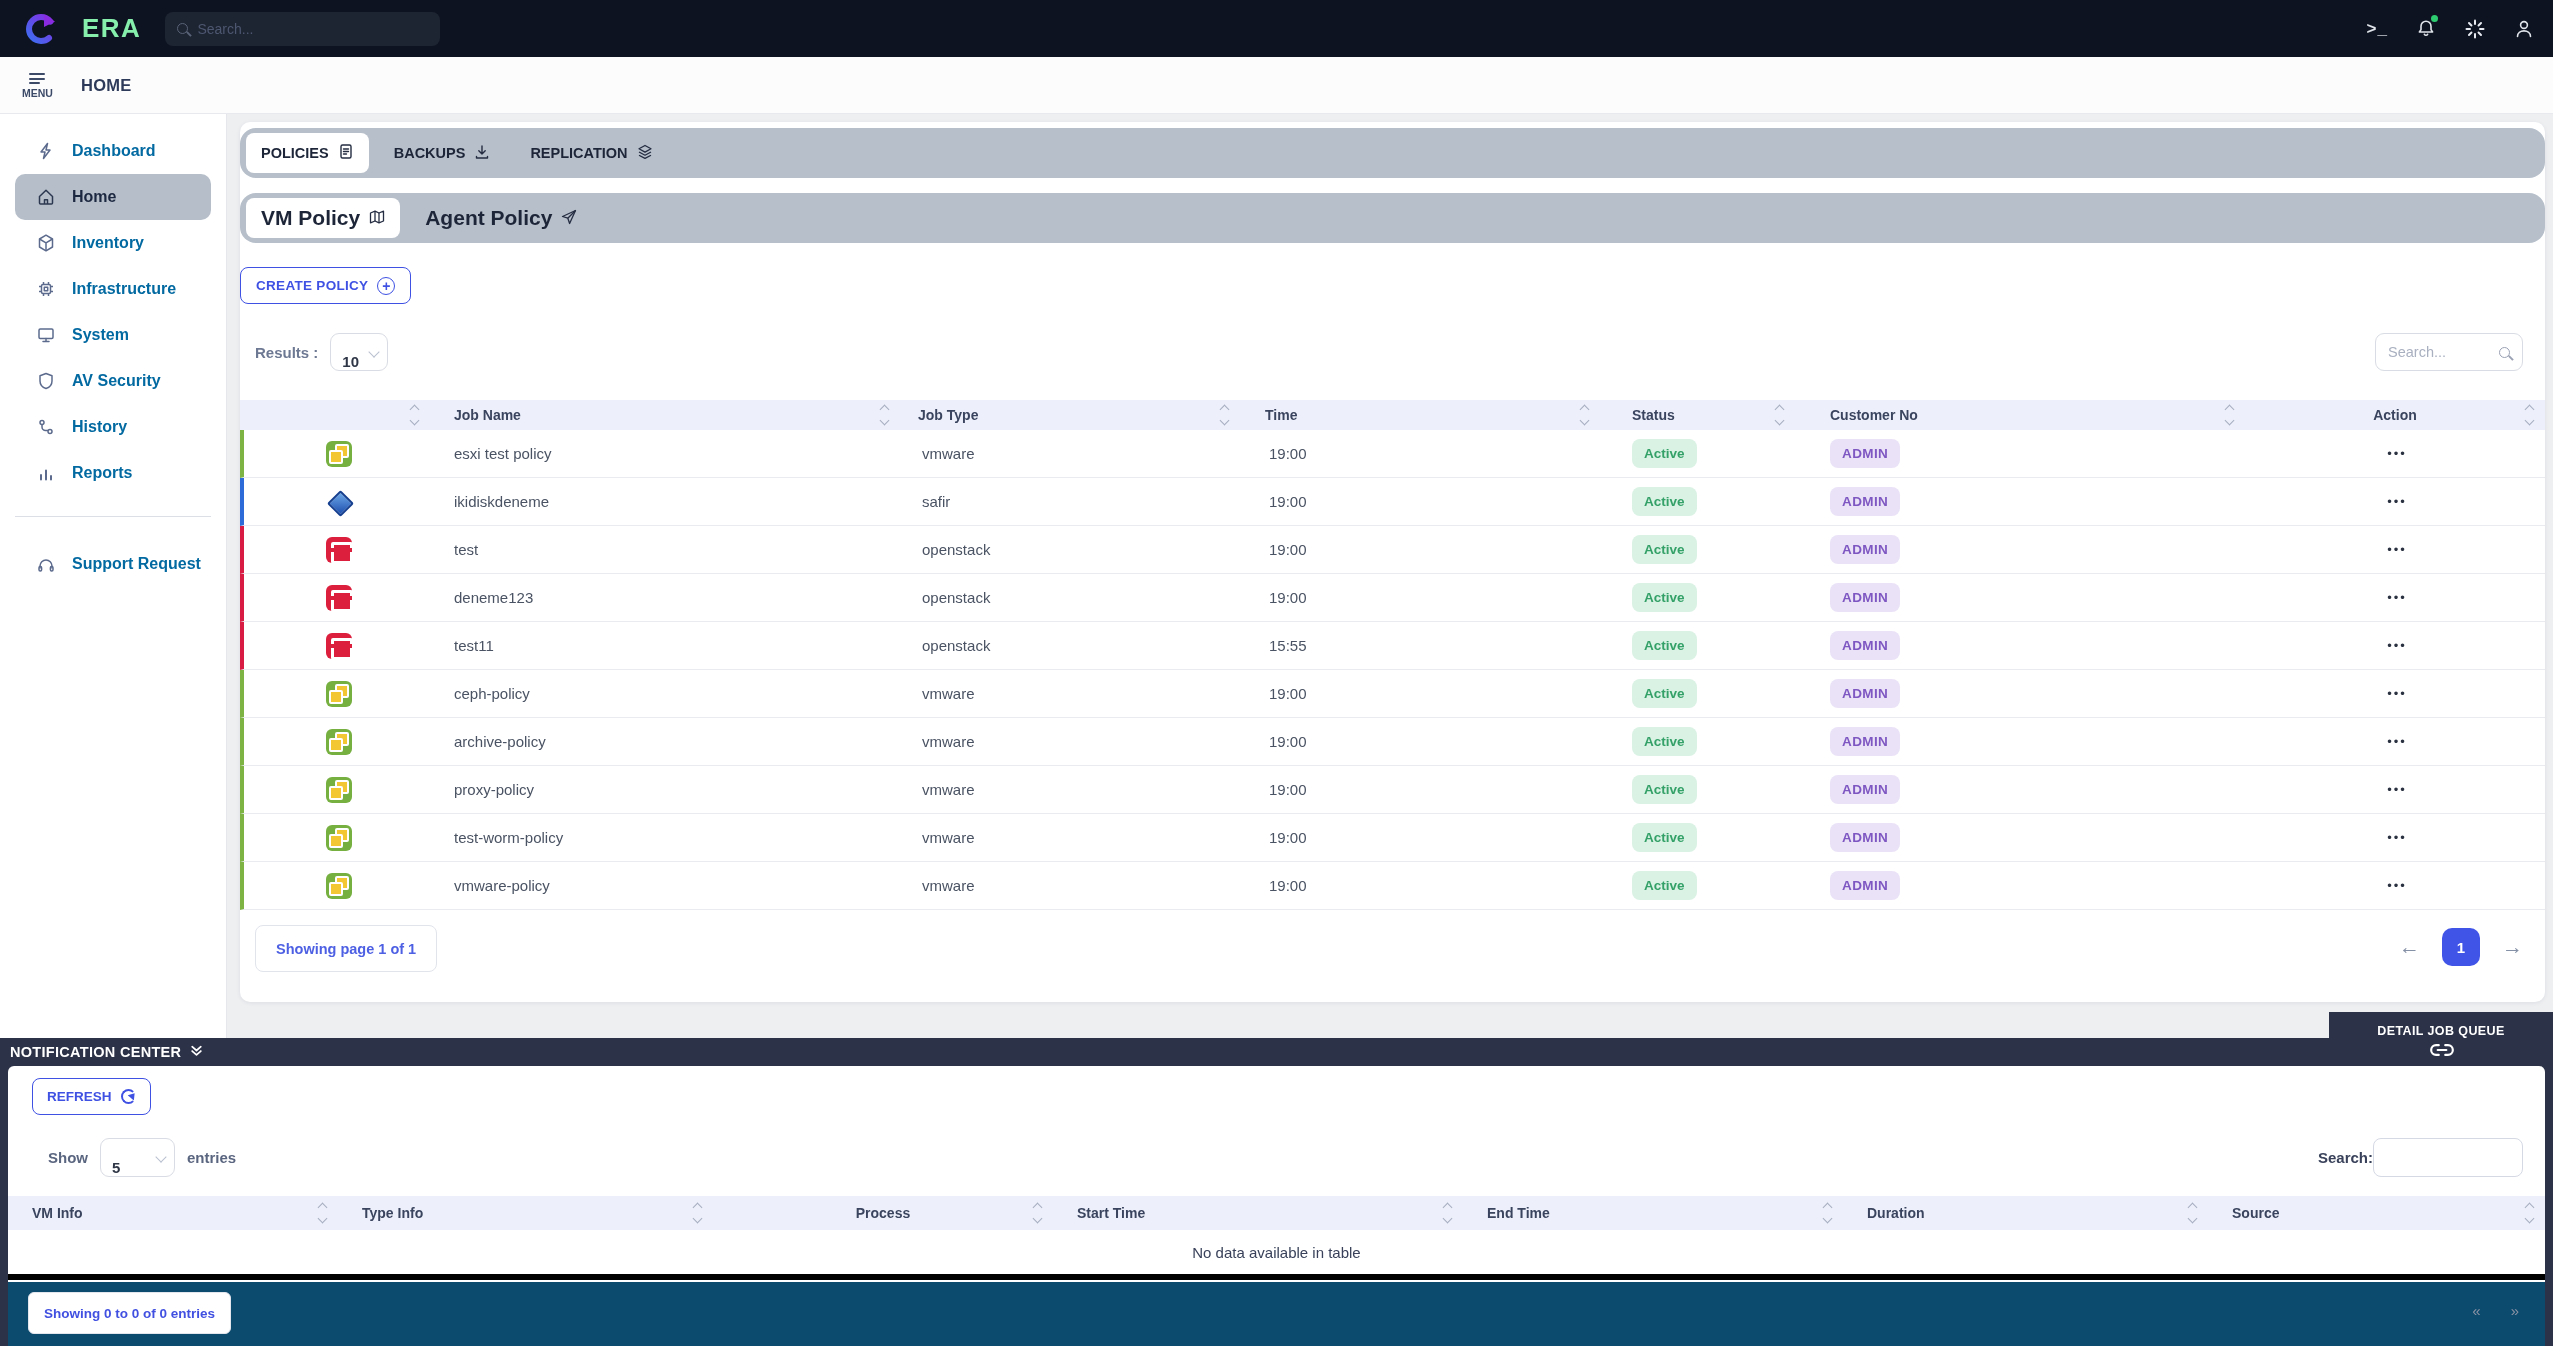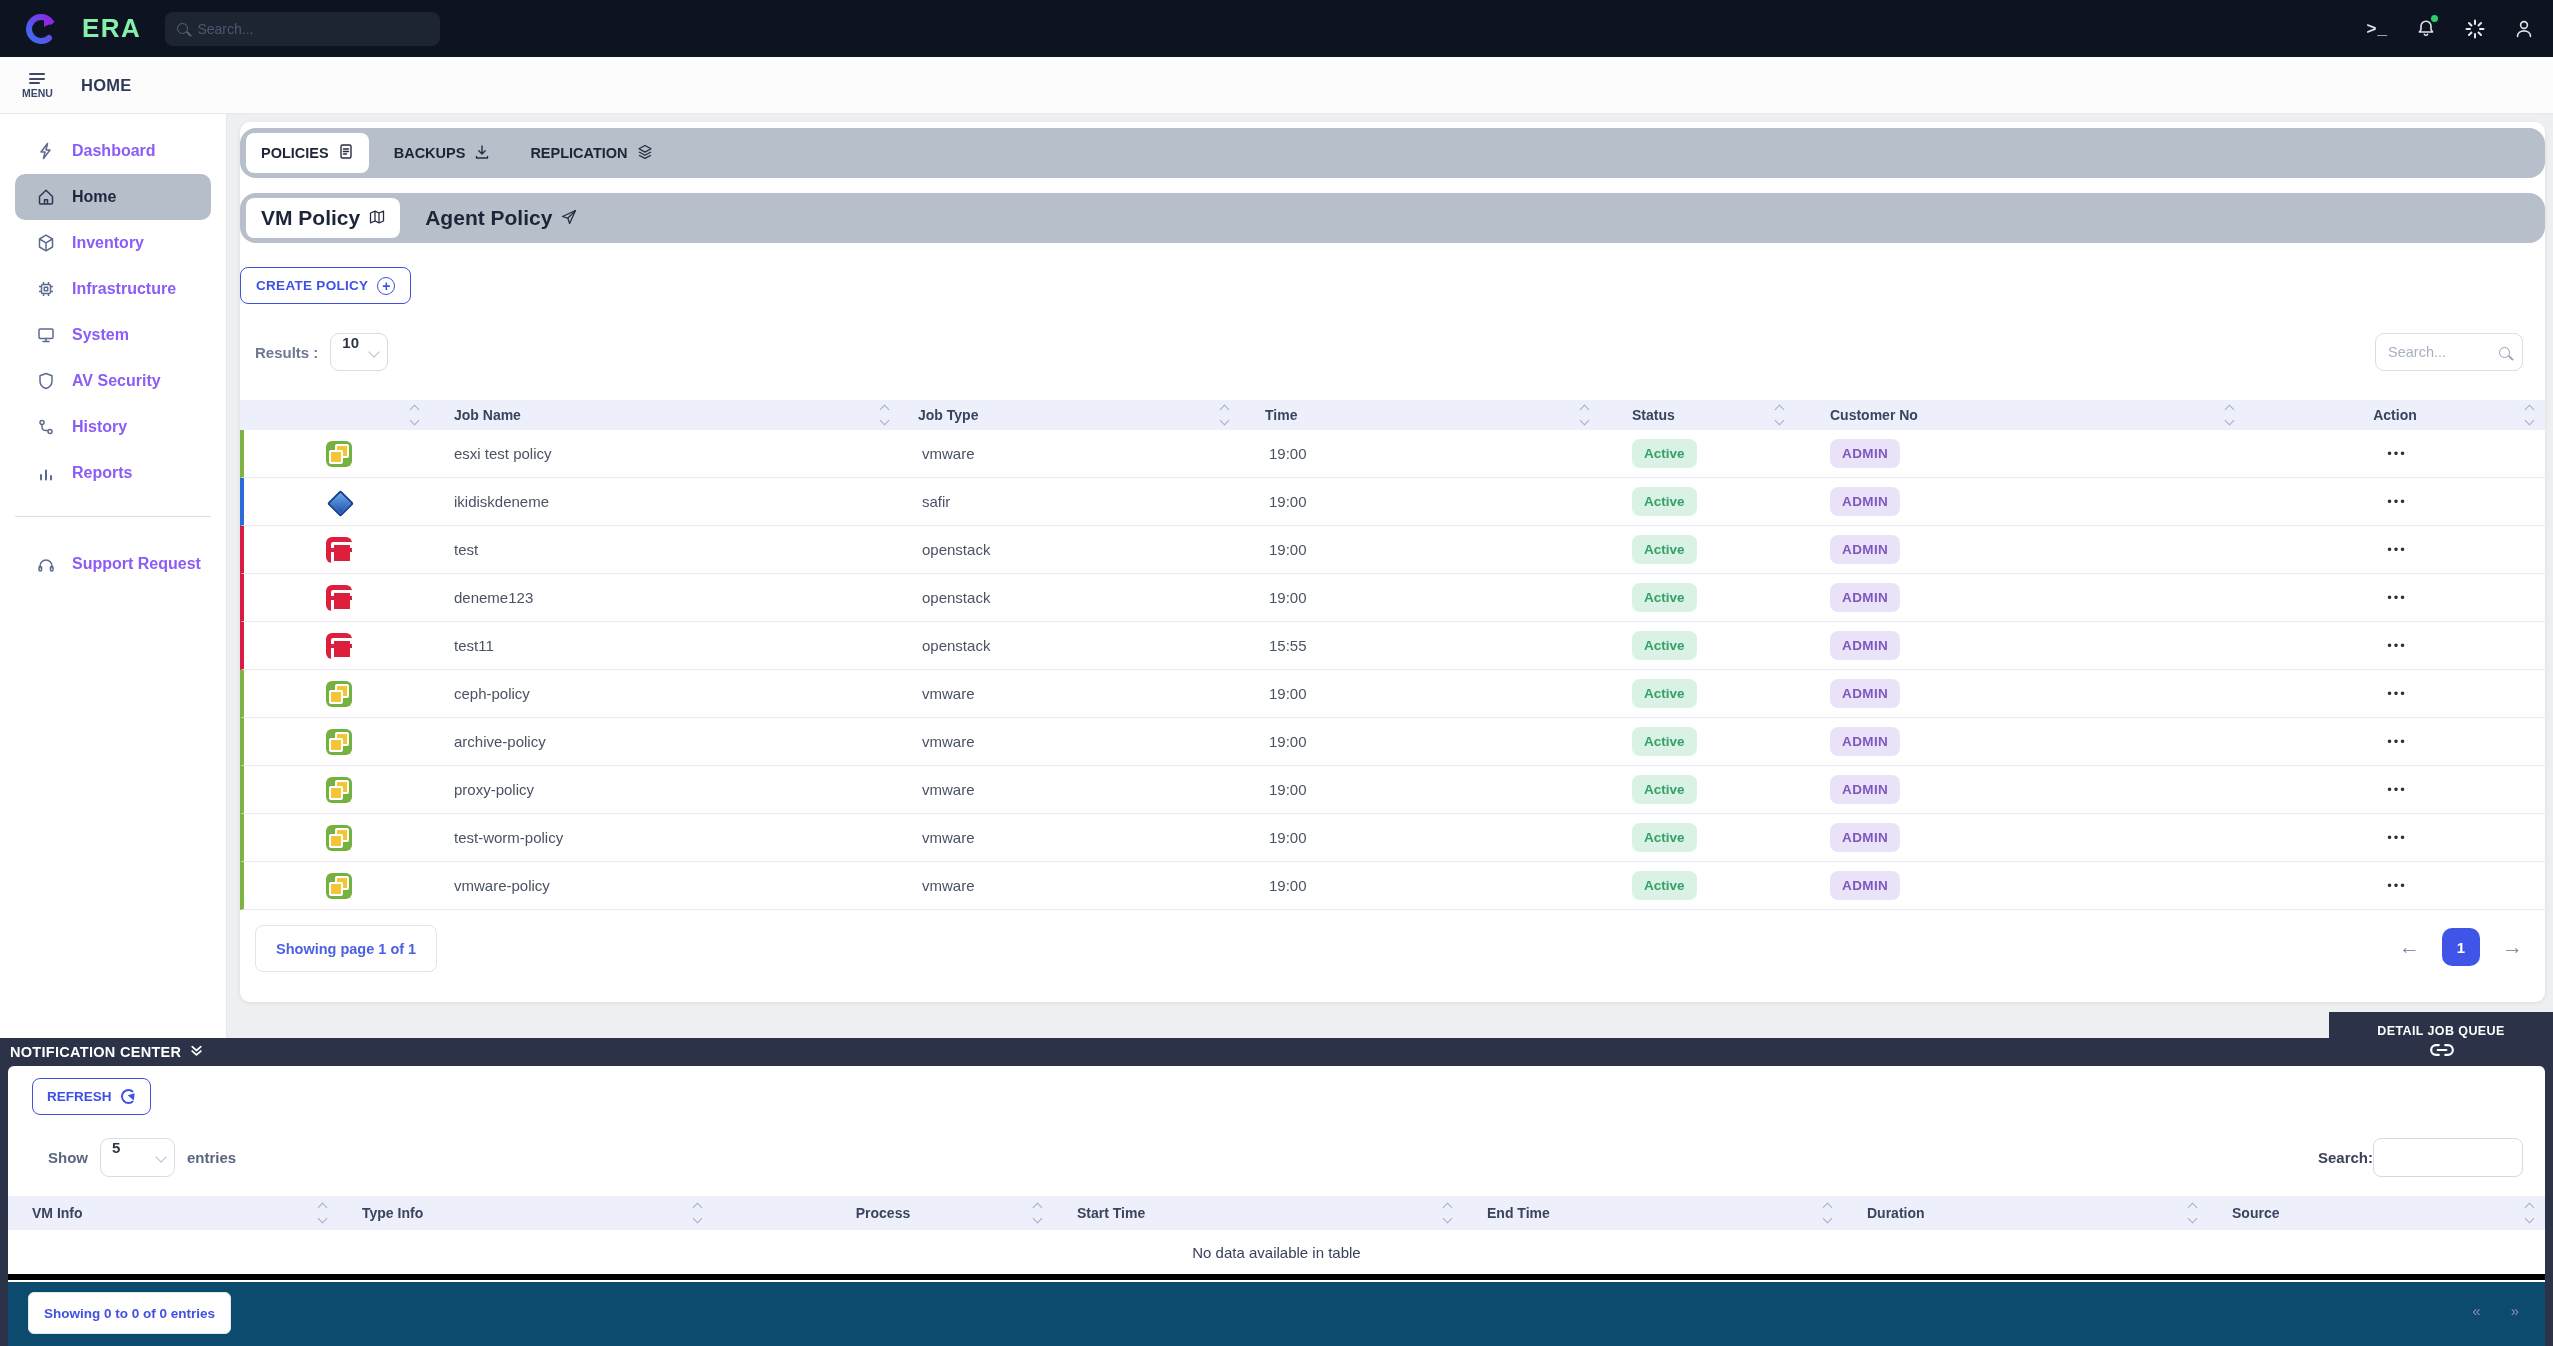--- a/index.html
+++ b/index.html
@@ -25,42 +25,42 @@
   
   .menubar{position:absolute;top:57px;left:0;width:2553px;height:57px;background:#fcfcfd;border-bottom:1px solid #e7e9ee;display:flex;align-items:center;z-index:4}
   .menu-block{margin-left:22px;display:flex;flex-direction:column;align-items:center;cursor:pointer}
   .menu-lines span{display:block;width:16px;height:2px;background:#3c4a68;margin:2.4px 0;border-radius:1px}
   .menu-lines span:last-child{width:11px}
   .menu-label{font-size:10.5px;font-weight:700;color:#3c4a68;margin-top:1px}
   .home-title{margin-left:28px;font-size:16.5px;font-weight:700;color:#2e3a59;letter-spacing:.3px}
 
   
   .sidebar{position:absolute;left:0;top:114px;width:227px;height:924px;background:#fff;border-right:1px solid #e5e7ec;padding-top:14px}
-  .side-item{height:46px;display:flex;align-items:center;gap:16px;padding-left:36px;font-size:16px;color:#8b5cf6;font-weight:600;cursor:pointer;white-space:nowrap}
+  .side-item{height:46px;display:flex;align-items:center;gap:16px;padding-left:36px;font-size:16px;color:#0369a1;font-weight:600;cursor:pointer;white-space:nowrap}
   .side-item.active{background:#b5bec9;border-radius:10px;margin:0 15px;padding-left:21px;color:#1c2740}
   .side-item .sicon{display:flex;align-items:center;flex:none}
   .side-divider{height:1px;background:#dcdfe5;margin:20px 15px 24px 15px}
 
   
   .content{position:absolute;left:227px;top:114px;width:2326px;height:924px;background:#edeff1}
   .card{position:absolute;left:13px;top:8px;width:2305px;height:880px;background:#fff;border-radius:10px;box-shadow:0 1px 4px rgba(20,30,60,.08)}
 
   .tabbar{position:absolute;left:0;width:100%;height:50px;background:#b6bfca;border-radius:16px;display:flex;align-items:center;padding:0 6px;gap:10px}
   .tabbar1{top:6px}.tabbar2{top:71px}
   .tab{display:flex;align-items:center;gap:9px;height:40px;padding:0 15px;border-radius:8px;font-size:14.5px;font-weight:700;color:#1d2538;cursor:pointer;white-space:nowrap}
   .tab.active{background:#fff}
   .tabbar2 .tab{font-weight:600;font-size:21px}
 
   .create-btn{position:absolute;left:0;top:145px;height:37px;padding:0 15px;display:flex;align-items:center;gap:9px;border:1.5px solid #3f51e3;border-radius:8px;background:#fff;color:#3f51e3;font-weight:700;font-size:13.5px;letter-spacing:.3px;cursor:pointer;font-family:inherit}
   .plus-ico{width:18px;height:18px;border:1.7px solid #3f51e3;border-radius:50%;display:flex;align-items:center;justify-content:center;font-size:14px;font-weight:700;line-height:1}
   .plus-ico::before{content:"+"}
 
   .results{position:absolute;left:15px;top:211px;height:38px;display:flex;align-items:center;gap:12px}
   .results-label{font-size:15px;color:#6d7892;font-weight:700}
-  .select{width:58px;height:38px;border:1px solid #d9dce4;border-radius:9px;display:flex;align-items:flex-start;padding:0 11px;color:#2f3747;font-size:15px;font-weight:600;position:relative;background:#fff;cursor:pointer}
+  .select{width:58px;height:38px;border:1px solid #d9dce4;border-radius:9px;display:flex;align-items:flex-end;padding:0 11px;color:#2f3747;font-size:15px;font-weight:600;position:relative;background:#fff;cursor:pointer}
   .select::after{content:"";position:absolute;right:9px;top:14px;width:7px;height:7px;border:solid #b9c0cf;border-width:0 0 1.7px 1.7px;transform:rotate(-45deg)}
 
   .tsearch{position:absolute;right:22px;top:211px;width:148px;height:38px;border:1px solid #d9dce4;border-radius:9px;display:flex;align-items:center;padding:0 12px;gap:8px;background:#fff}
   .tsearch input{flex:1;min-width:0;border:none;outline:none;font-size:14.5px;color:#4a5363;font-family:inherit}
   .tsearch input::placeholder{color:#a9b0c0}
 
   
   .ptable{position:absolute;left:0;top:278px;width:100%}
   .tr{display:grid;grid-template-columns:190px 470px 340px 360px 195px 450px 1fr}
   .thead{background:#edf0fb;align-items:center}

